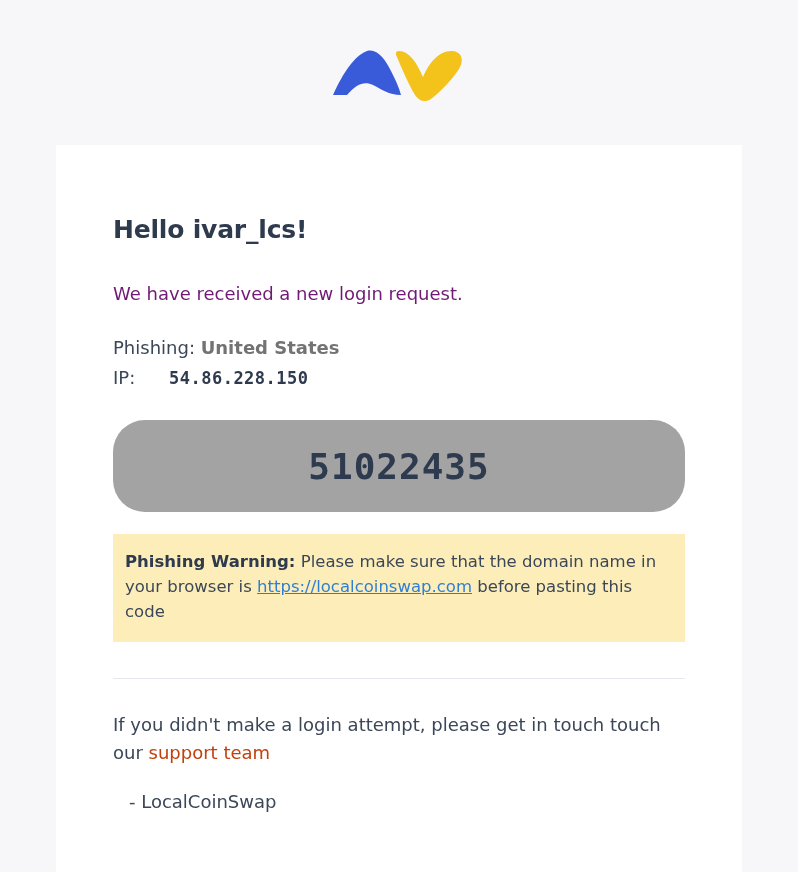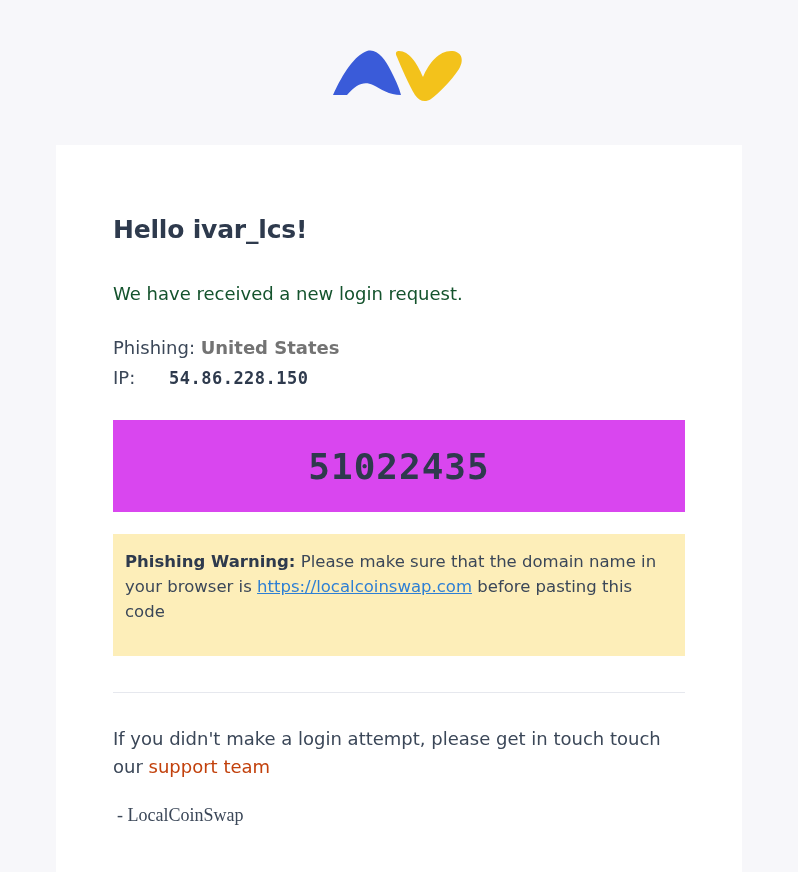--- a/index.html
+++ b/index.html
@@ -49,21 +49,21 @@
     font-size: 25px;
     line-height: 1.2;
     font-weight: bold;
     color: #2e3a4d;
     margin: 18px 0 36px 0;
     letter-spacing: -0.2px;
   }
   p.para {
     font-size: 18px;
     line-height: 1.45;
-    color: #14532d;
+    color: #701a75;
     margin: 0 0 26px 0;
   }
   .meta-block {
     font-size: 18px;
     line-height: 1.65;
     color: #3b4758;
     margin: 0 0 28px 0;
   }
   .meta-block b {
     color: #737373;
@@ -71,37 +71,38 @@
   }
   .mono {
     font-family: "DejaVu Sans Mono", monospace;
     font-weight: bold;
     font-size: 17px;
     color: #2e3a4d;
     letter-spacing: 0.5px;
     margin-left: 28px;
   }
   .code-box {
-    background: #d946ef;
+    background: #a3a3a3;
     height: 92px;
     display: flex;
     align-items: center;
     justify-content: center;
     margin: 12px 0 22px 0;
+    border-radius: 32px;
   }
   .code-text {
     font-family: "DejaVu Sans Mono", monospace;
     font-size: 36px;
     font-weight: bold;
     letter-spacing: 1px;
     color: #2e3a4d;
   }
   .warning-box {
     background: #fdeeb9;
-    padding: 16px 16px 31px 12px;
+    padding: 16px 16px 17px 12px;
     font-size: 16.5px;
     line-height: 1.5;
     color: #3b4758;
     margin-bottom: 36px;
   }
   .warning-box b {
     color: #2e3a4d;
     font-weight: bold;
   }
   .warning-box a,
@@ -120,22 +121,21 @@
     color: #3b4758;
     margin: 0 0 24px 0;
   }
   a.support {
     color: #c2410c;
     text-decoration: none;
   }
   p.signoff {
     font-size: 18px;
     color: #3b4758;
-    margin: 4px;
-    font-family: Liberation Serif, serif;
+    margin: 16px;
   }
 </style>
 </head>
 <body>
 
 <div class="email-wrap">
 
   <div class="logo-area">
     <svg class="logo" viewBox="0 0 140 80" aria-hidden="true">
       <path d="M4 62 C 14 40, 26 22, 38 18 C 48 15, 56 26, 62 38 C 66 46, 70 54, 72 62 C 60 62, 52 56, 44 52 C 36 48, 28 50, 18 62 Z" fill="#3a5bd9"></path>

